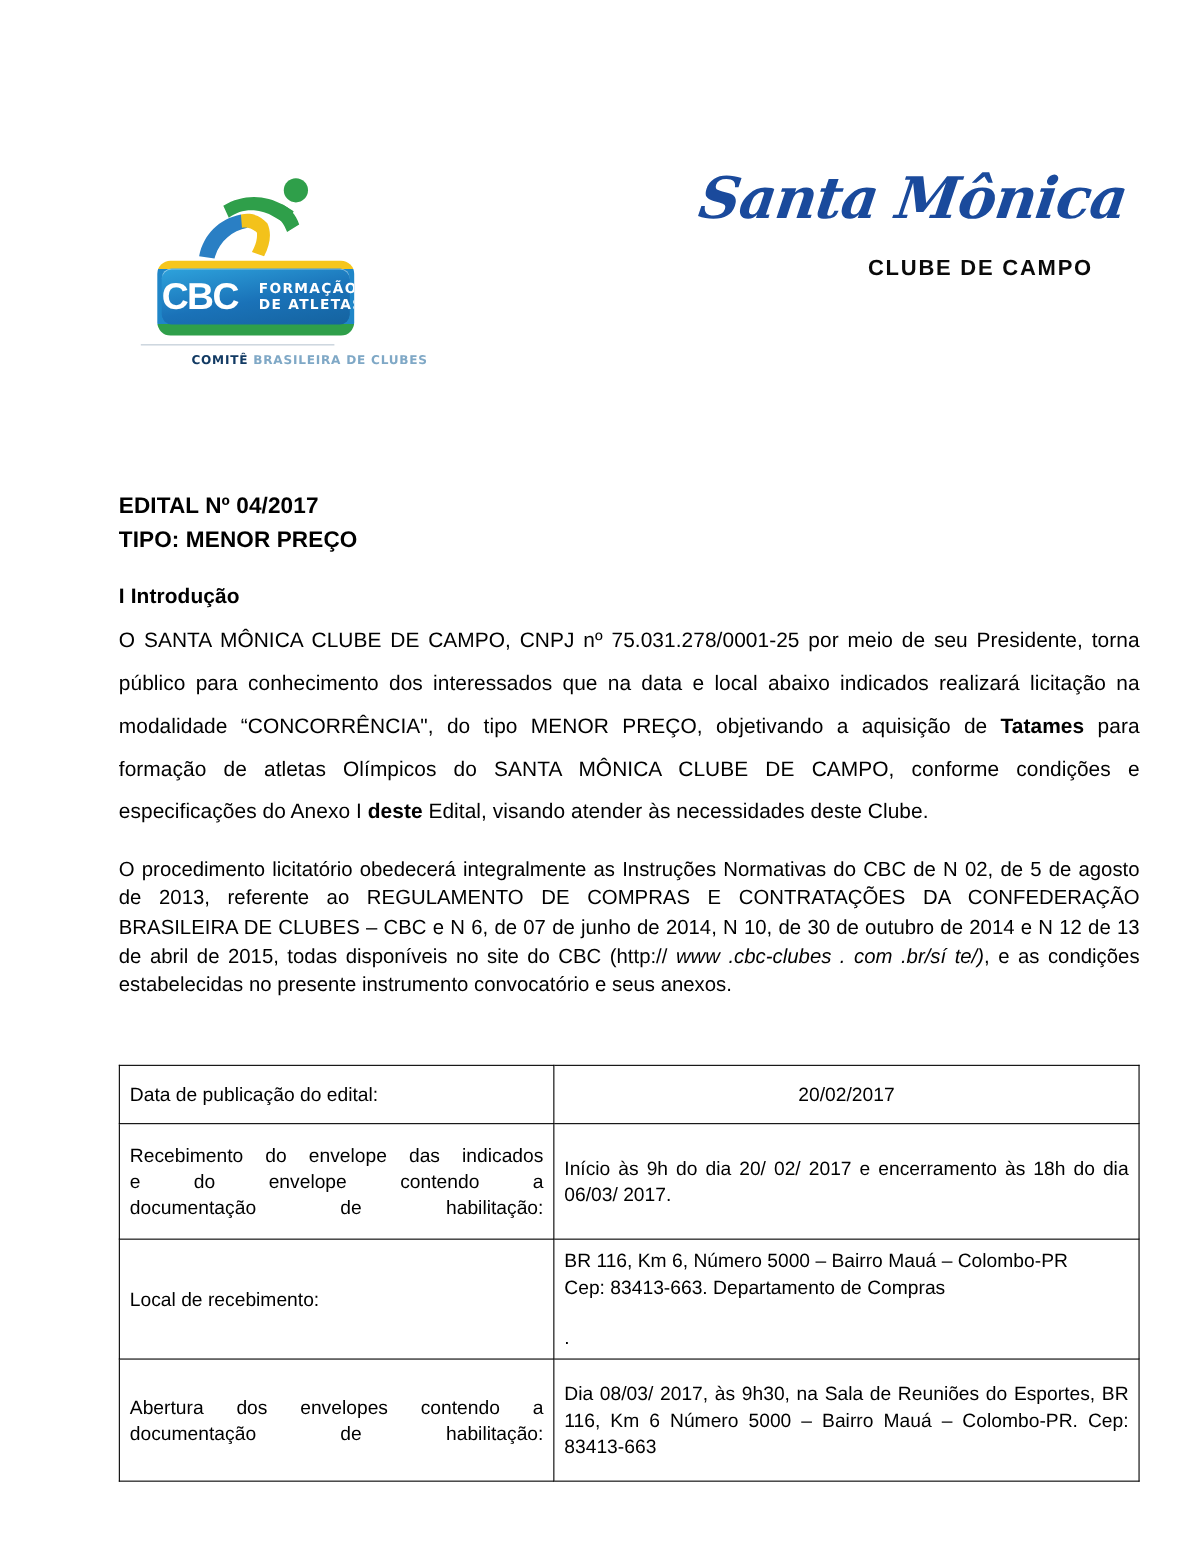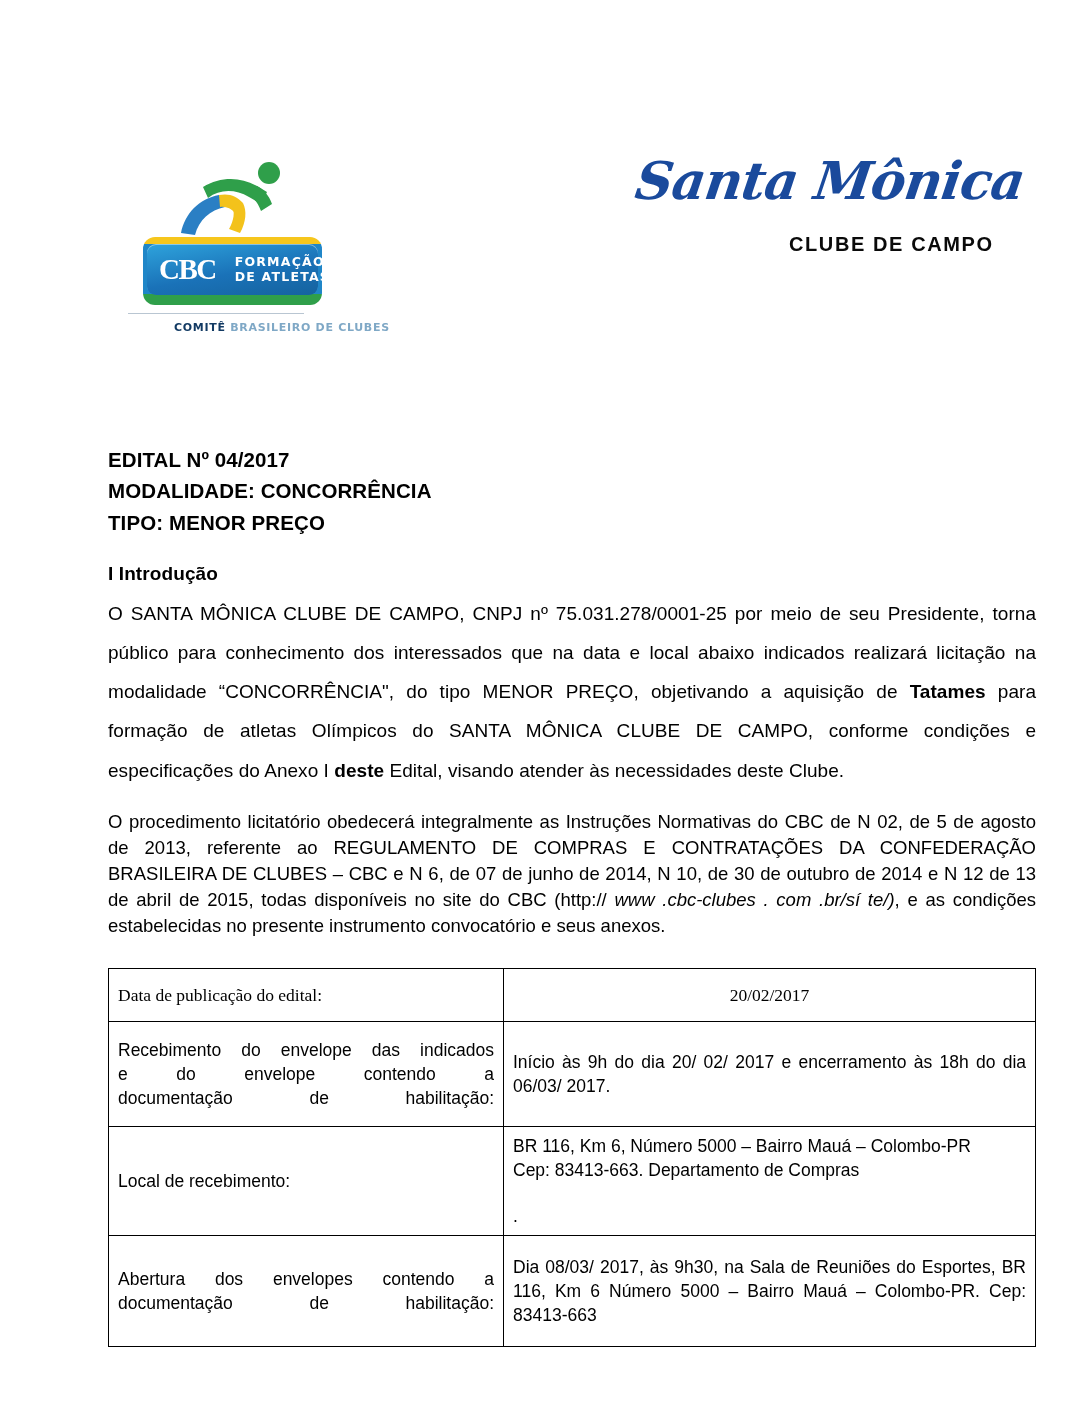--- a/index.html
+++ b/index.html
@@ -58,25 +58,24 @@
     right: 4px;
     bottom: 10px;
     border-radius: 9px;
     background: linear-gradient(170deg, #2ea3dc 0%, #1a72b8 55%, #15639f 100%);
     box-shadow: inset 0 1px 0 rgba(255,255,255,.45);
     display: flex;
     align-items: center;
   }
   .cbc-mark {
     color: #ffffff;
-    font-family: Liberation Serif, serif;
-    font-weight: bold;
-    font-size: 29px;
+    font-family: Liberation Sans, sans-serif;
+    font-weight: bold;
+    font-size: 34px;
     letter-spacing: -1.5px;
-    margin-left: 12px;
     line-height: 1;
     white-space: nowrap;
   }
   .cbc-divider {
     width: 1px;
     height: 34px;
     background: rgba(255,255,255,.65);
     margin: 0 9px 0 10px;
   }
   .cbc-sub {
@@ -213,21 +212,21 @@
     text-align: justify;
   }
   .info-table td.value.center {
     text-align: center;
     text-align-last: center;
   }
   .info-table td.value.left {
     text-align: left;
     text-align-last: left;
   }
-  .row-pub td   { height: 38px; font-family: Liberation Serif, serif; }
+  .row-pub td   { height: 38px; }
   .row-env td   { height: 90px; }
   .row-local td { height: 90px; }
   .row-open td  { height: 96px; }
   .cell-line { display: block; }
   .cell-dot  { display: block; margin-top: 22px; }
 </style>
 </head>
 <body>
 
 <div class="page">
@@ -249,34 +248,33 @@
         <span class="cbc-sub">
           <span>FORMAÇÃO</span><br>
           <span>DE ATLETAS</span>
         </span>
       </div>
     </div>
 
     <div class="cbc-rule"></div>
     <div class="cbc-footline">
       <span class="dark">COMITÊ</span>
-      <span class="light">BRASILEIRO DE CLUBES</span>
+      <span class="light">BRASILEIRA DE CLUBES</span>
     </div>
   </div>
 
   <div class="logo-sm">
     <div class="sm-script">Santa Mônica</div>
     <div class="sm-sub">CLUBE DE CAMPO</div>
   </div>
 
   <div class="content">
 
     <div class="title-block">
       <div>EDITAL Nº  04/2017</div>
-      <div>MODALIDADE: CONCORRÊNCIA</div>
       <div>TIPO: MENOR PREÇO</div>
     </div>
 
     <div class="section-heading">I Introdução</div>
 
     <p class="para-intro"><span>O SANTA MÔNICA CLUBE DE CAMPO, CNPJ nº 75.031.278/0001-25 por meio de seu Presidente, torna público para conhecimento dos interessados que na data e local abaixo indicados realizará licitação  na modalidade “CONCORRÊNCIA", do tipo MENOR PREÇO, objetivando a aquisição  de </span><b>Tatames</b><span> para formação de atletas Olímpicos do SANTA MÔNICA CLUBE DE CAMPO, conforme condições e especificações do Anexo I </span><b>deste</b><span> Edital, visando atender às necessidades deste Clube.</span></p>
 
     <p class="para-dense"><span>O procedimento licitatório obedecerá integralmente as Instruções Normativas do CBC de N 02, de 5 de agosto de 2013, referente ao REGULAMENTO DE COMPRAS E CONTRATAÇÕES DA CONFEDERAÇÃO BRASILEIRA DE CLUBES – CBC e N 6, de 07 de junho de 2014, N 10, de 30 de outubro de 2014 e N 12 de 13 de abril de 2015, todas disponíveis no site  do  CBC (http:// </span><i>www .cbc-clubes . com .br/sí te/)</i><span>, e as condições estabelecidas no presente instrumento convocatório e seus anexos.</span></p>
 
   </div>

